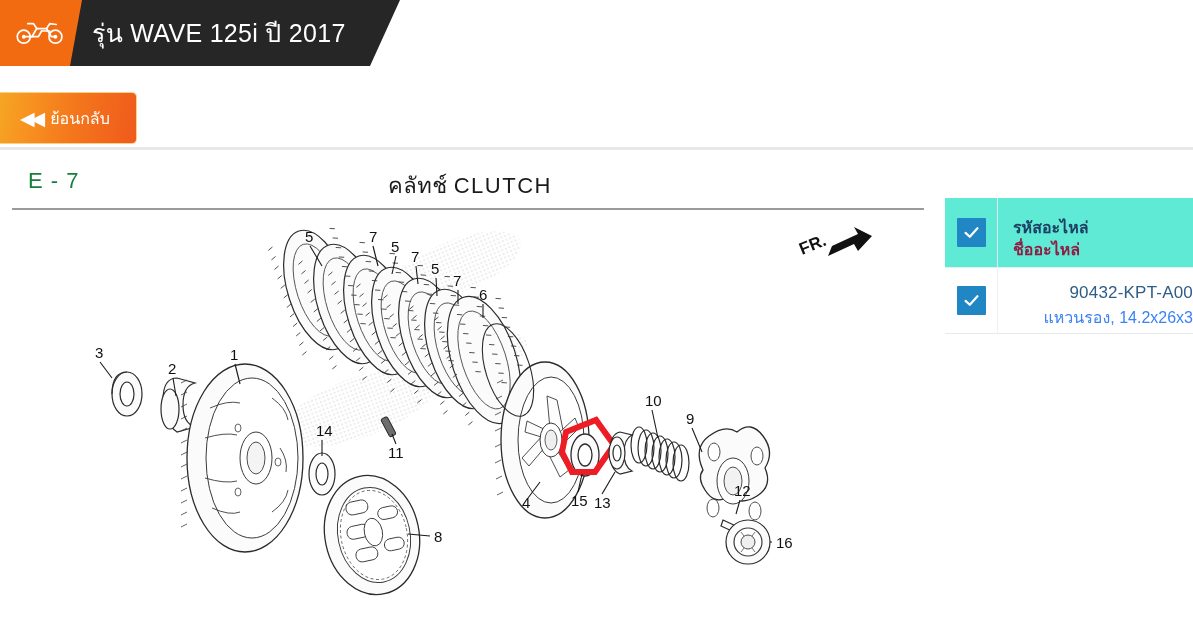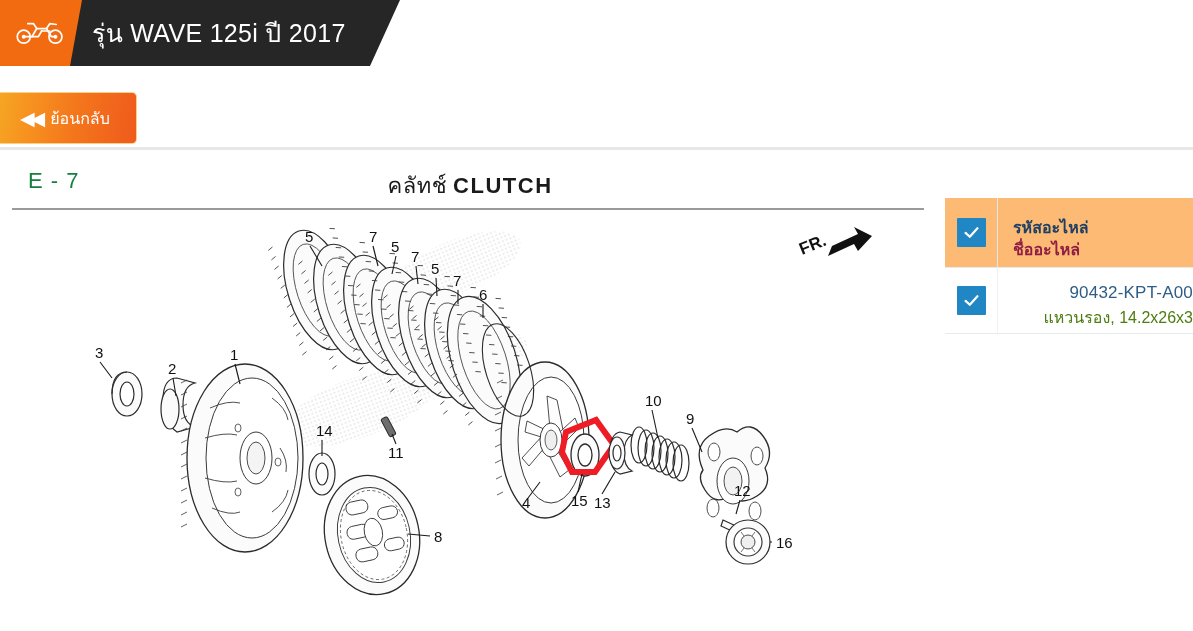--- a/index.html
+++ b/index.html
@@ -71,21 +71,21 @@
     font-size: 22px; color: #15803d; font-weight: 400;
     letter-spacing: 1px;
     margin-left: 12px;
   }
   .page-title {
     position: absolute; left: 0; top: 10px; width: 940px;
     text-align: center;
     font-size: 22px; color: #1a1a1a; font-weight: 400;
     letter-spacing: 0.5px;
   }
-  .page-title .lat { letter-spacing: 1.5px; margin-left: 6px; font-weight: bold; }
+  .page-title .lat { letter-spacing: 1.5px; margin-left: 6px; }
   .title-underline {
     position: absolute; left: 12px; top: 208px; width: 912px; height: 2px;
     background: #9a9a9a;
   }
 
   
   .diagram-wrap {
     position: absolute; left: 0; top: 212px; width: 940px; height: 419px;
     overflow: hidden;
   }
@@ -96,21 +96,21 @@
     position: absolute; left: 945px; top: 198px;
     width: 248px;
     font-size: 0;
     z-index: 5;
   }
   .parts-row {
     display: flex; align-items: stretch;
     width: 248px;
     border-bottom: 1px solid #e6ebf0;
   }
-  .parts-row.header-row { background: #fdba74; height: 70px; }
+  .parts-row.header-row { background: #5eead4; height: 70px; }
   .parts-row.data-row { background: #ffffff; height: 66px; text-align: right; }
 
   .chk-cell {
     width: 53px; min-width: 53px;
     display: flex; align-items: center; justify-content: center;
     border-right: 1px solid #dfe7ef;
   }
   .parts-row.data-row .chk-cell { border-right: 1px solid #eef2f6; }
   .chk {
     width: 29px; height: 29px; background: #2186c4;
@@ -120,21 +120,21 @@
   .chk svg { width: 17px; height: 17px; }
 
   .txt-cell {
     flex: 1; padding: 12px 0 0 15px;
     display: flex; flex-direction: column; justify-content: center;
   }
   .parts-row.data-row .txt-cell { padding-top: 9px; }
   .line1-head { font-size: 16px; font-weight: 700; color: #1c3f63; line-height: 1.35; }
   .line2-head { font-size: 16px; font-weight: 700; color: #8f1e44; line-height: 1.35; }
   .line1-data { font-size: 17px; font-weight: 400; color: #2e5d85; line-height: 1.45; letter-spacing: .2px;}
-  .line2-data { font-size: 16px; font-weight: 400; color: #4d7c0f; line-height: 1.45; }
+  .line2-data { font-size: 16px; font-weight: 400; color: #3b82f6; line-height: 1.45; }
 </style>
 </head>
 <body>
 
 <div id="root">
 
   <div class="header-banner"></div>
 
   <div class="header-bike-tab">
     <svg class="bike-icon" viewBox="0 0 64 36">

